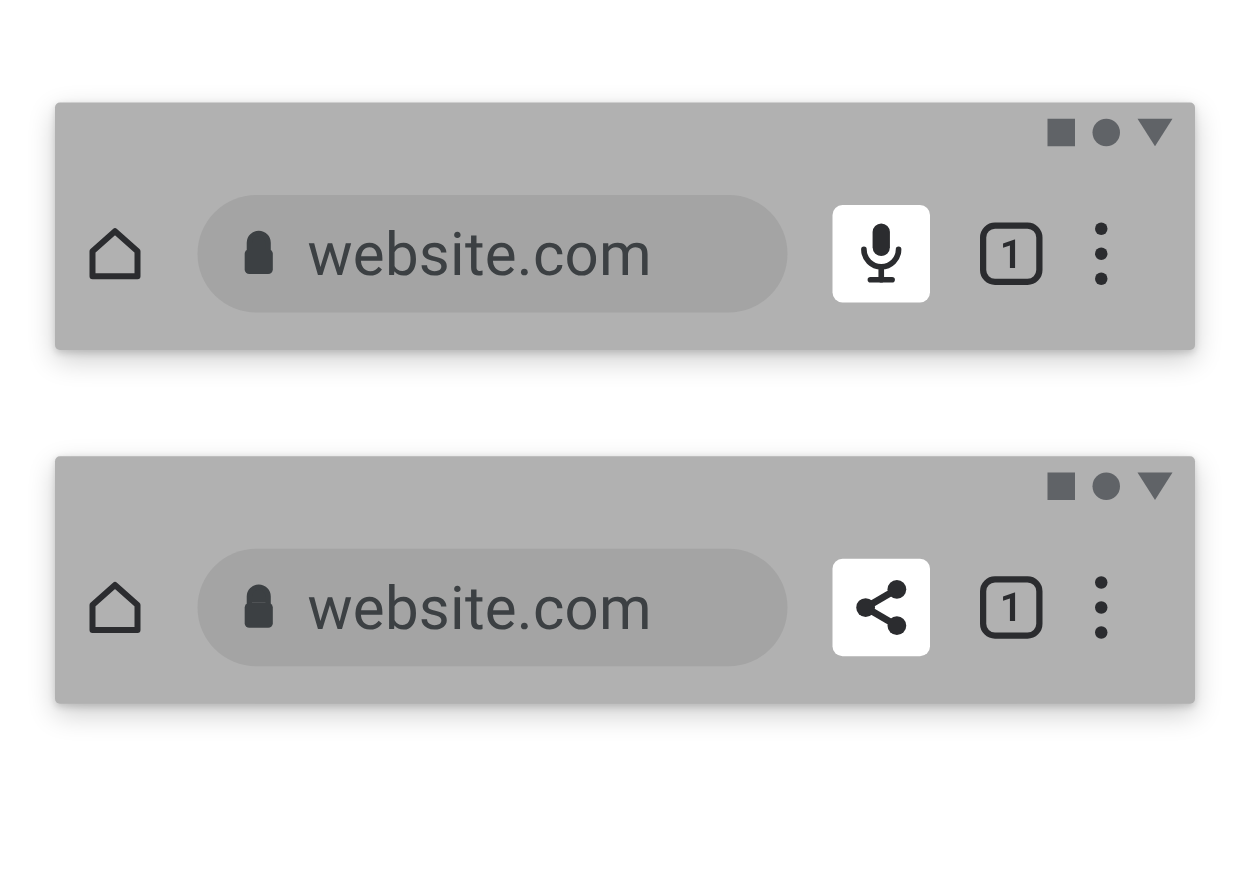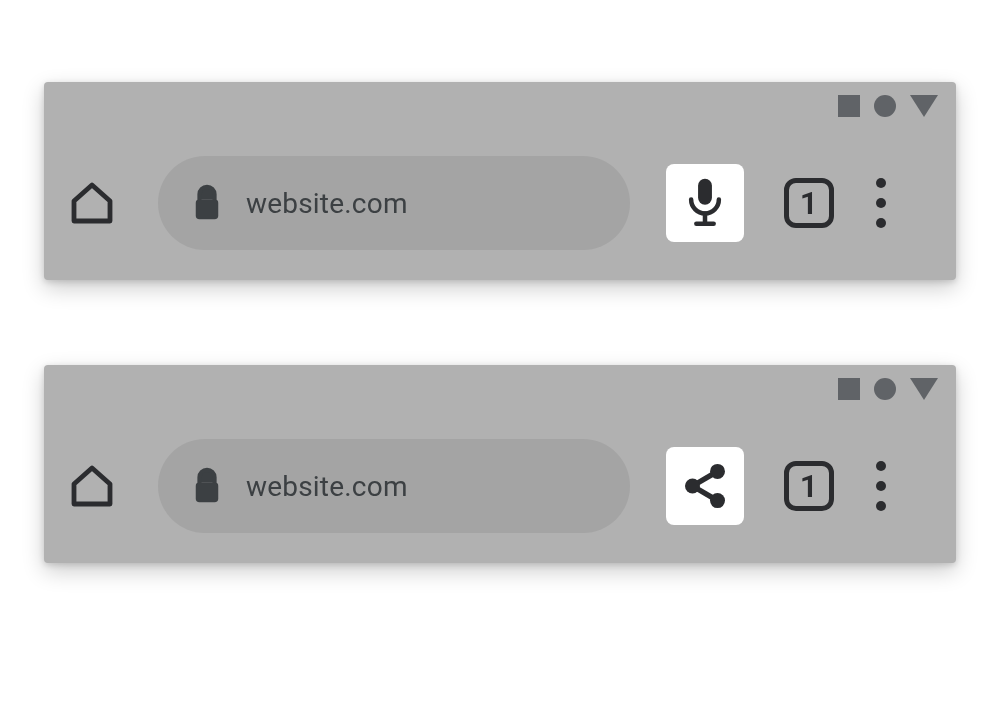--- a/index.html
+++ b/index.html
@@ -78,21 +78,21 @@
     height: 94px;
     background: #a4a4a4;
     border-radius: 48px;
     display: flex;
     align-items: center;
     padding-left: 34px;
     gap: 24px;
     margin-left: 18px;
   }
   .url {
-    font-size: 28px;
+    font-size: 48px;
     color: #3c4043;
     letter-spacing: 0.2px;
   }
 
   .action-btn {
     width: 78px;
     height: 78px;
     background: #ffffff;
     border-radius: 8px;
     display: flex;

